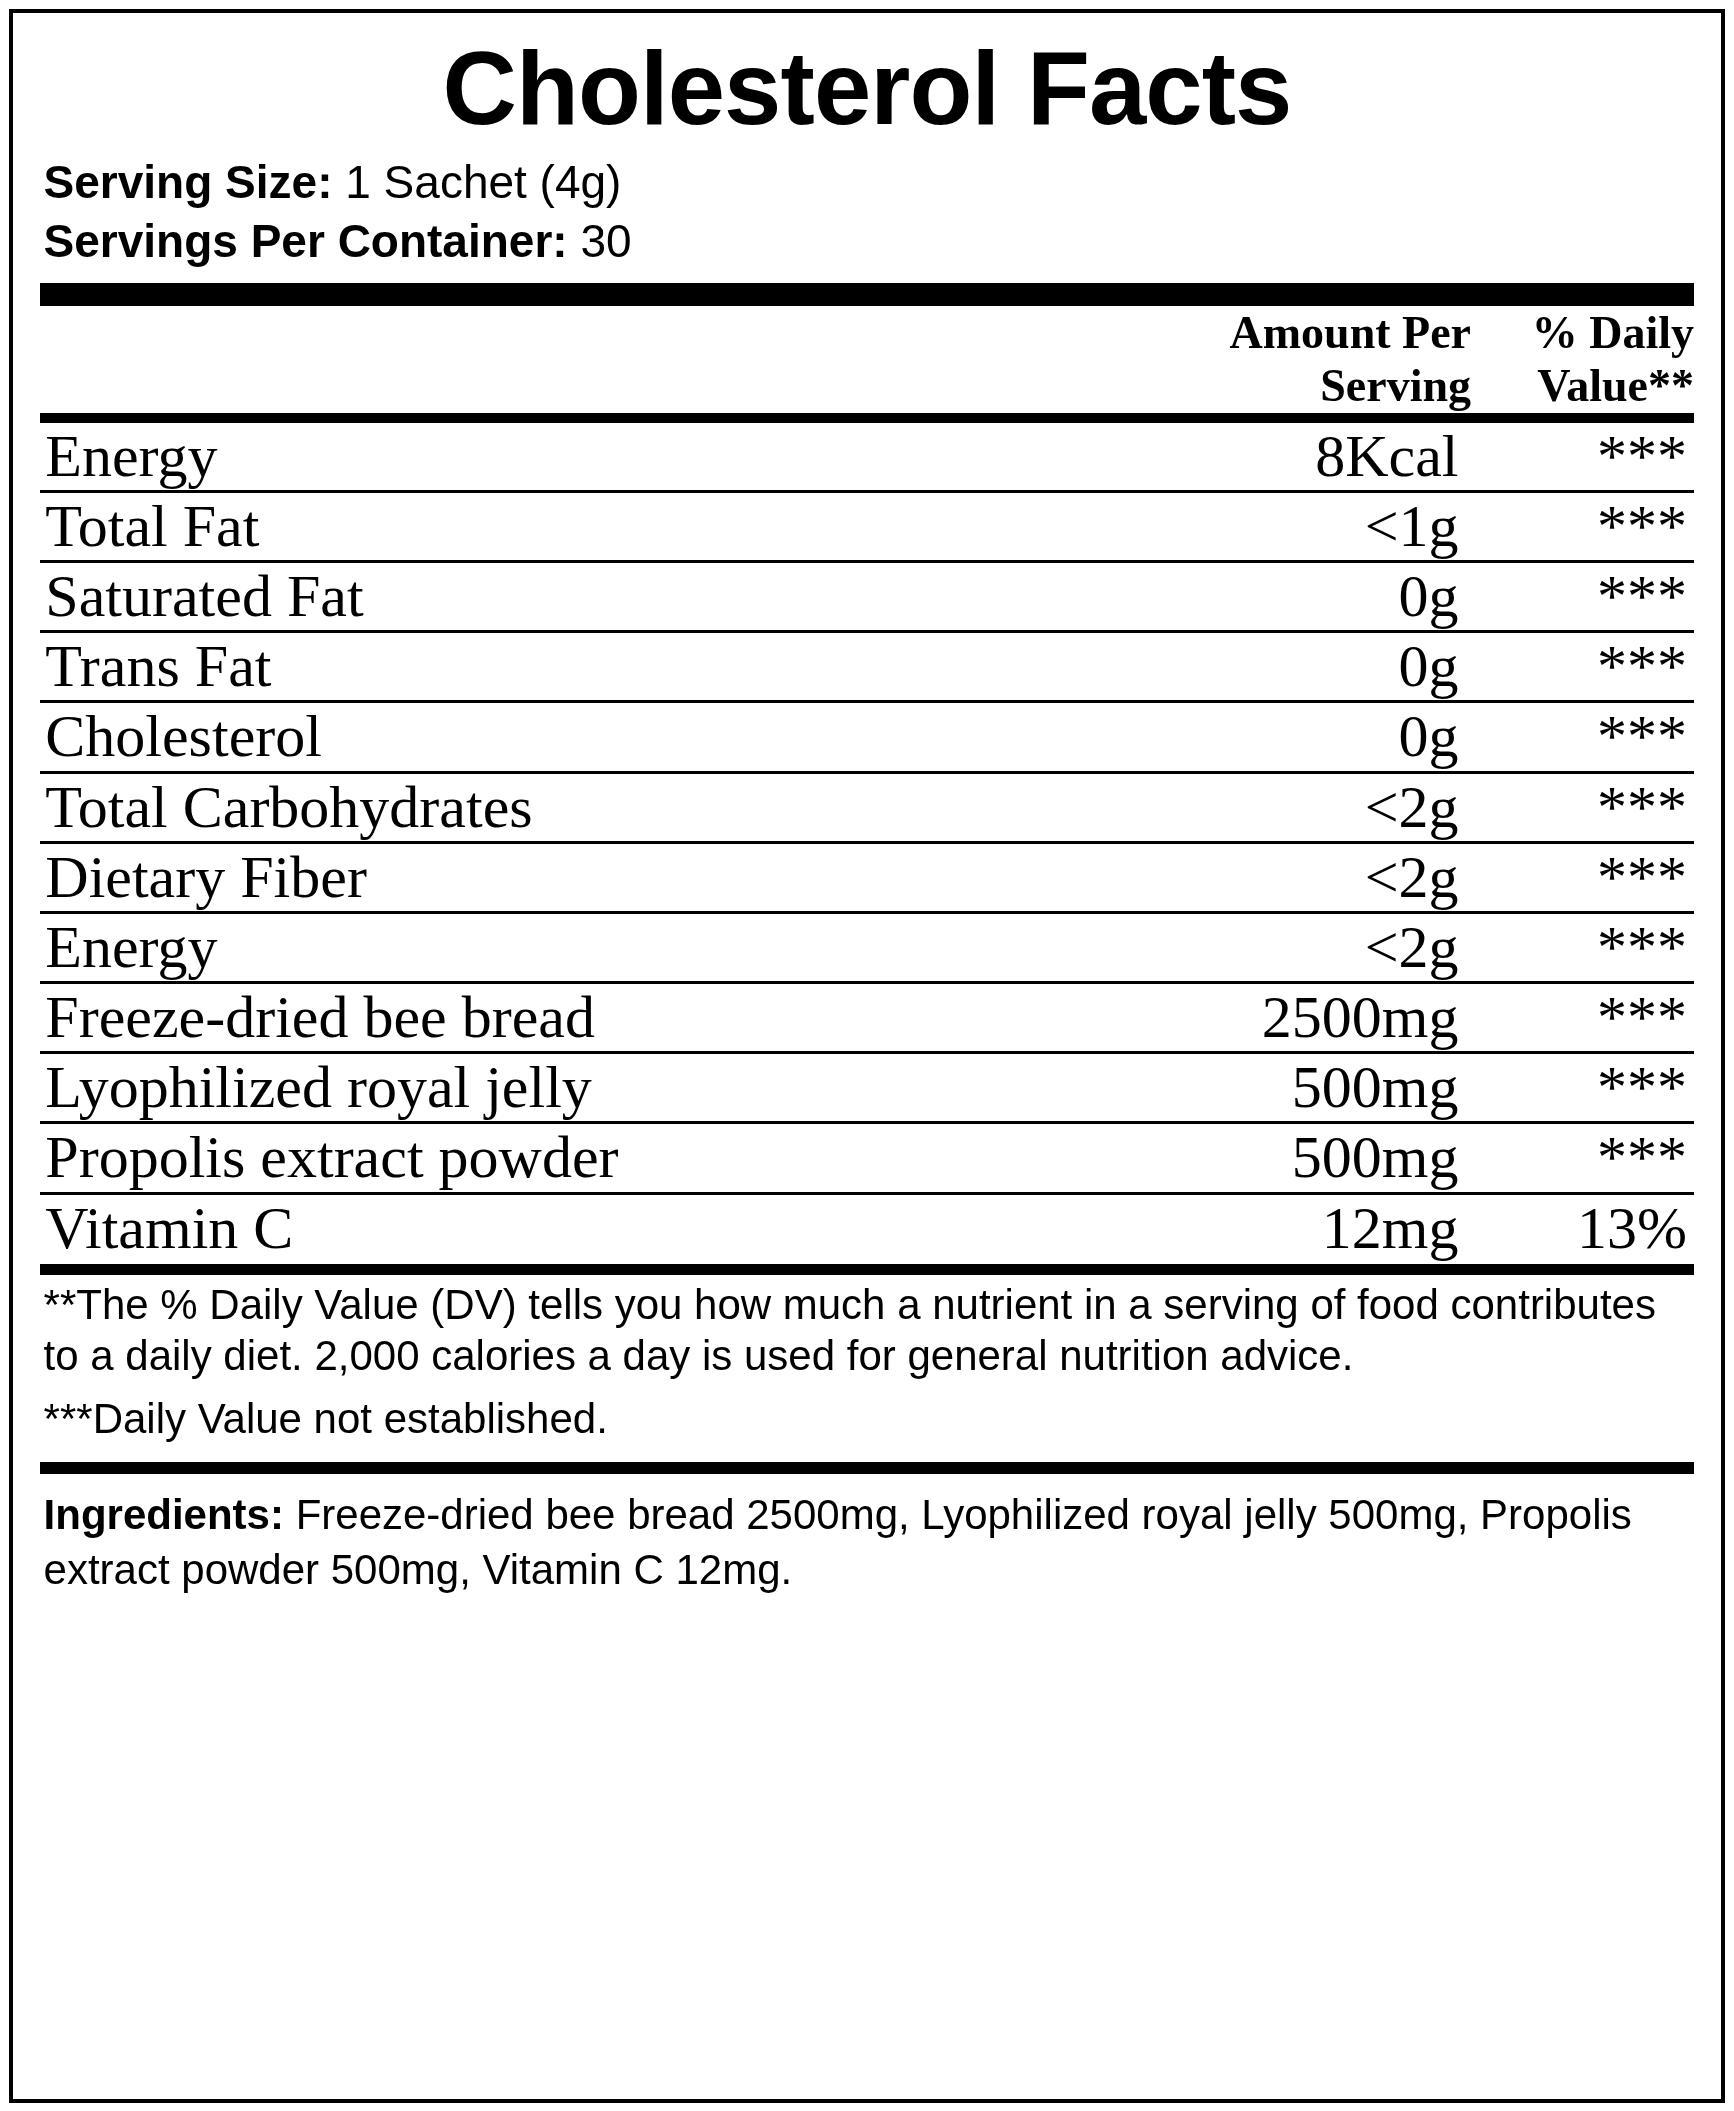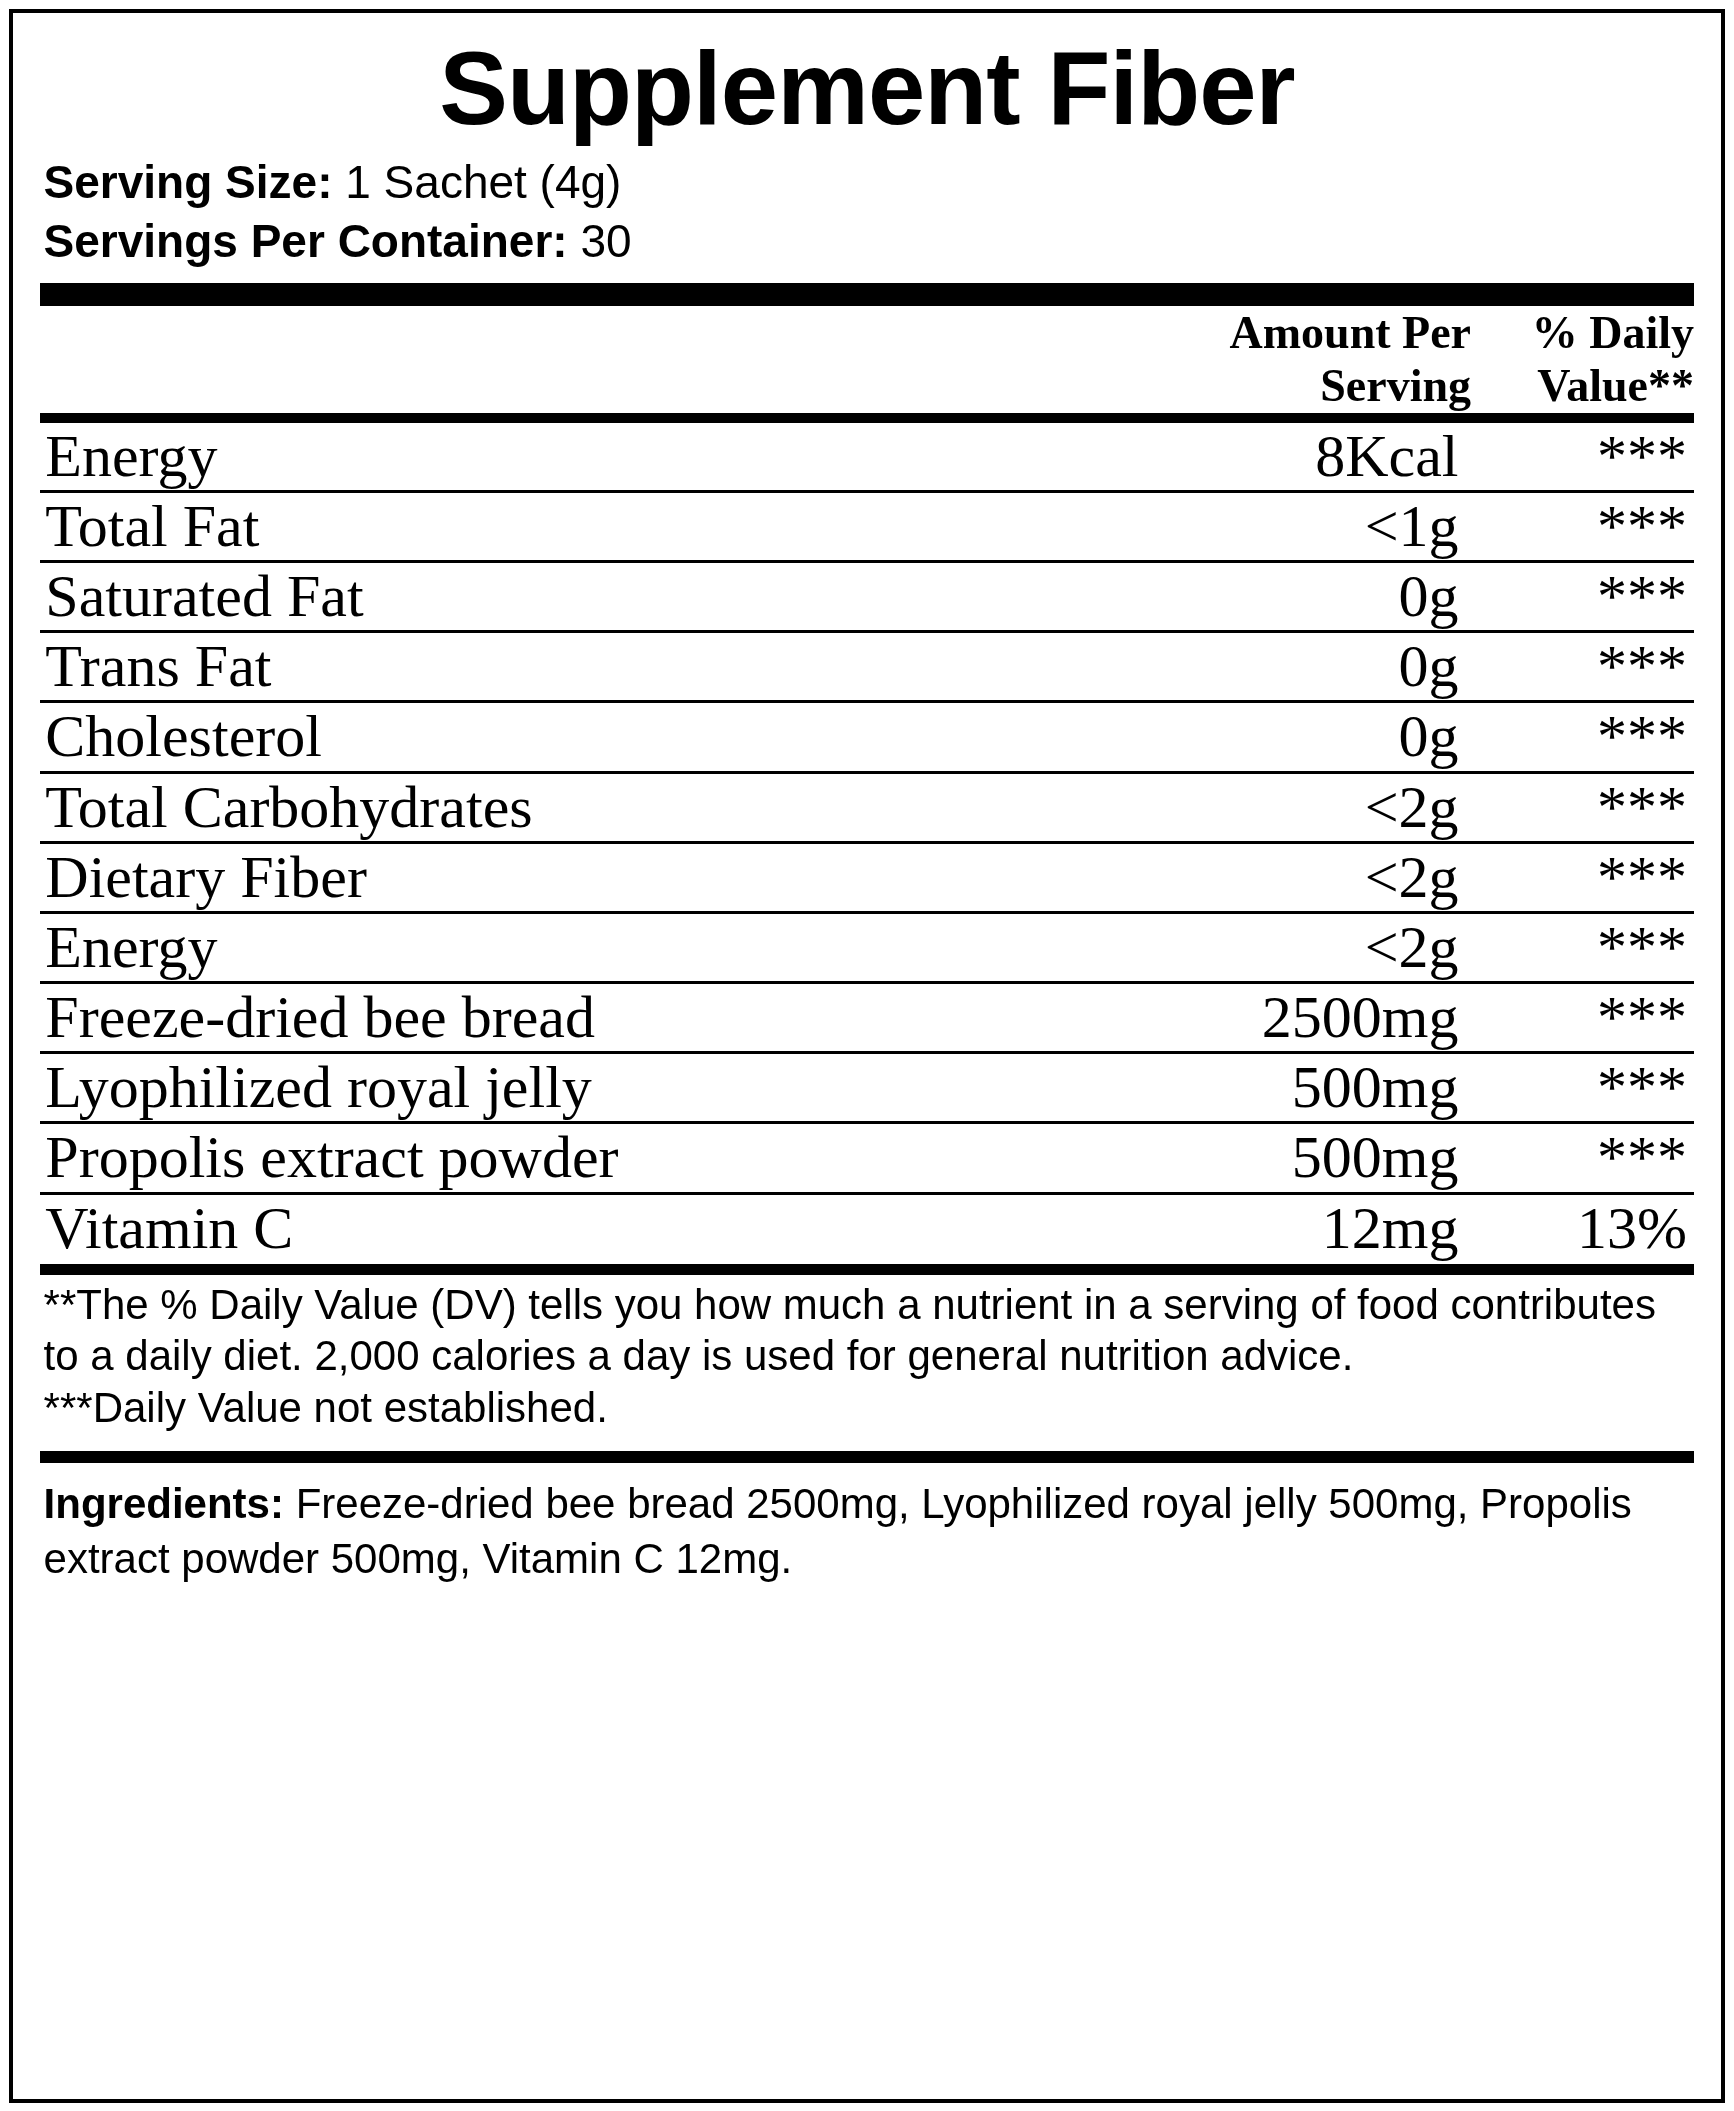--- a/index.html
+++ b/index.html
@@ -107,37 +107,37 @@
     text-align: right;
     padding-right: 7.1px;
   }
   .footnotes {
     margin-top: 5px;
     font-size: 42px;
     line-height: 1.2;
     margin-left: 3.6px;
   }
   .footnote-2 {
-    margin-top: 2px;
+    margin-top: 13px;
   }
   .ingredients {
     font-size: 42px;
     line-height: 1.32;
     margin-top: 12.5px;
     margin-left: 3.6px;
   }
   .ingredients b { font-weight: bold; }
 </style>
 </head>
 <body>
 
 <div class="label-wrap">
   <div class="label">
 
-    <div class="title">Supplement Fiber</div>
+    <div class="title">Cholesterol Facts</div>
 
     <div class="serving-line">
       <b>Serving Size:</b>
       <span>1 Sachet (4g)</span>
     </div>
 
     <div class="serving-line">
       <b>Servings Per Container:</b>
       <span>30</span>
     </div>

